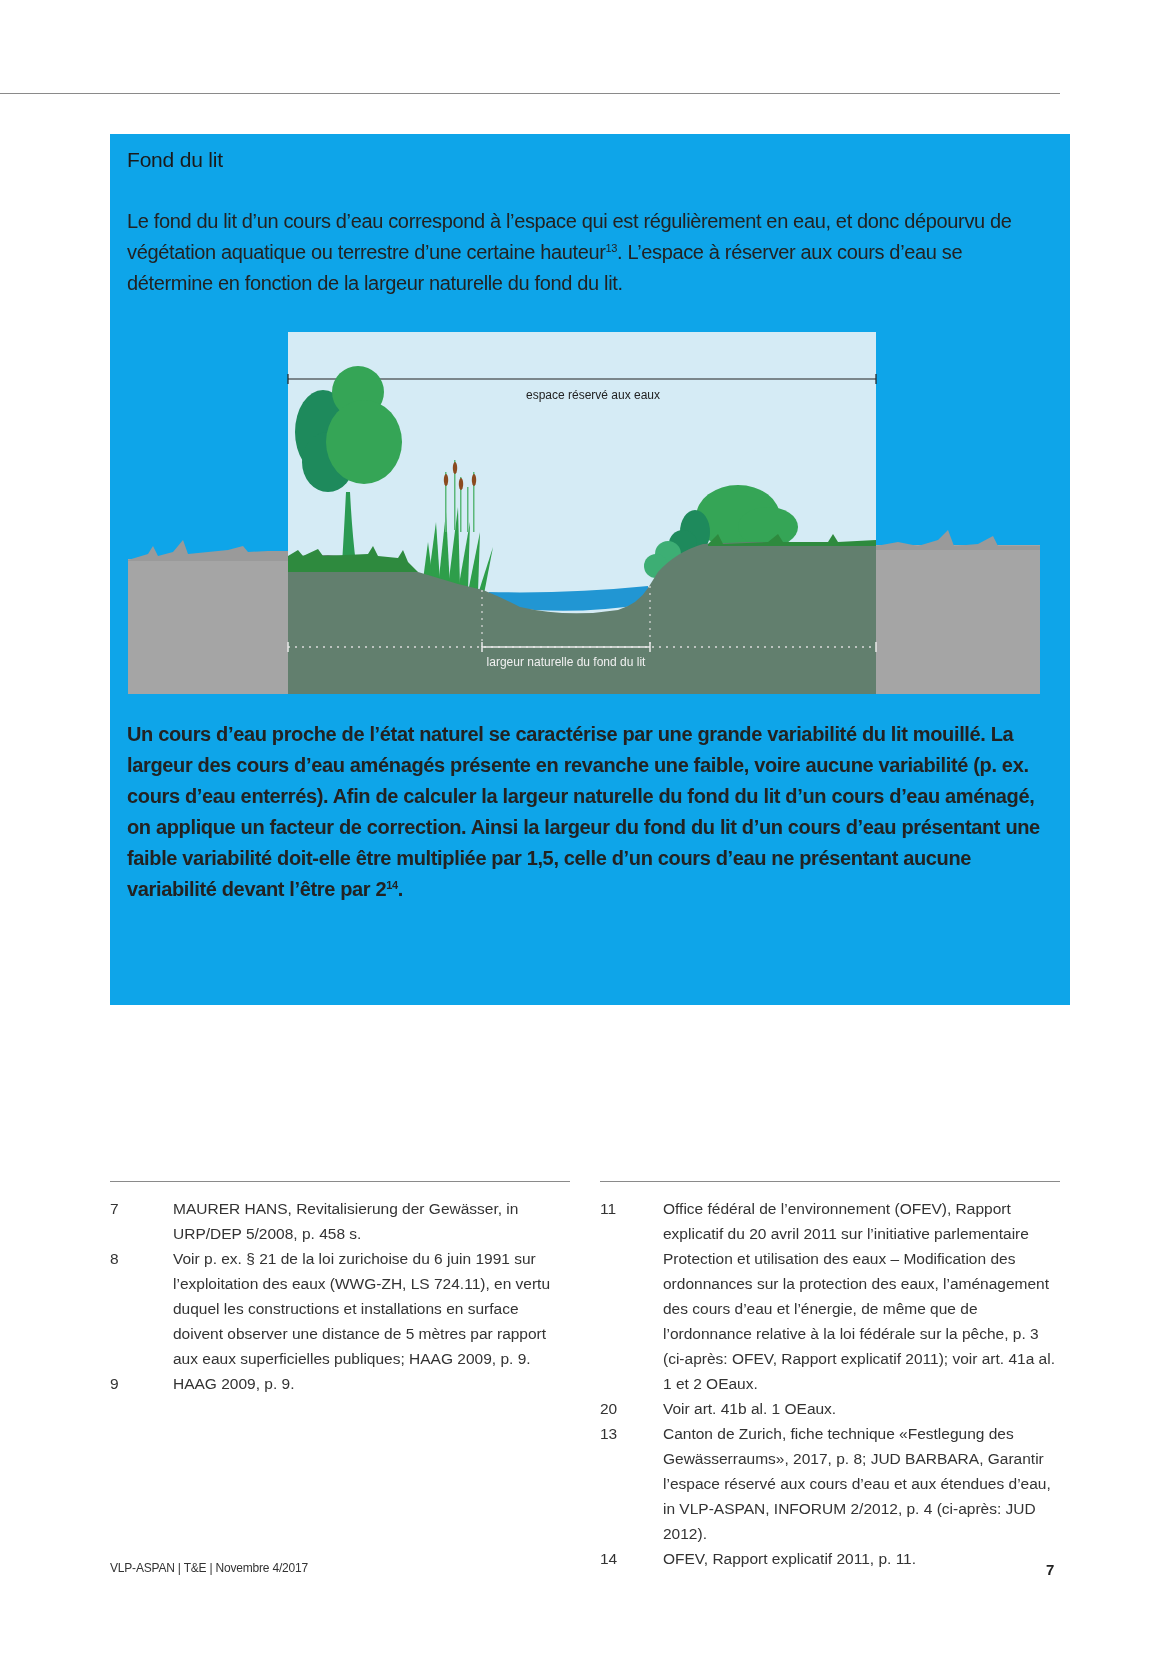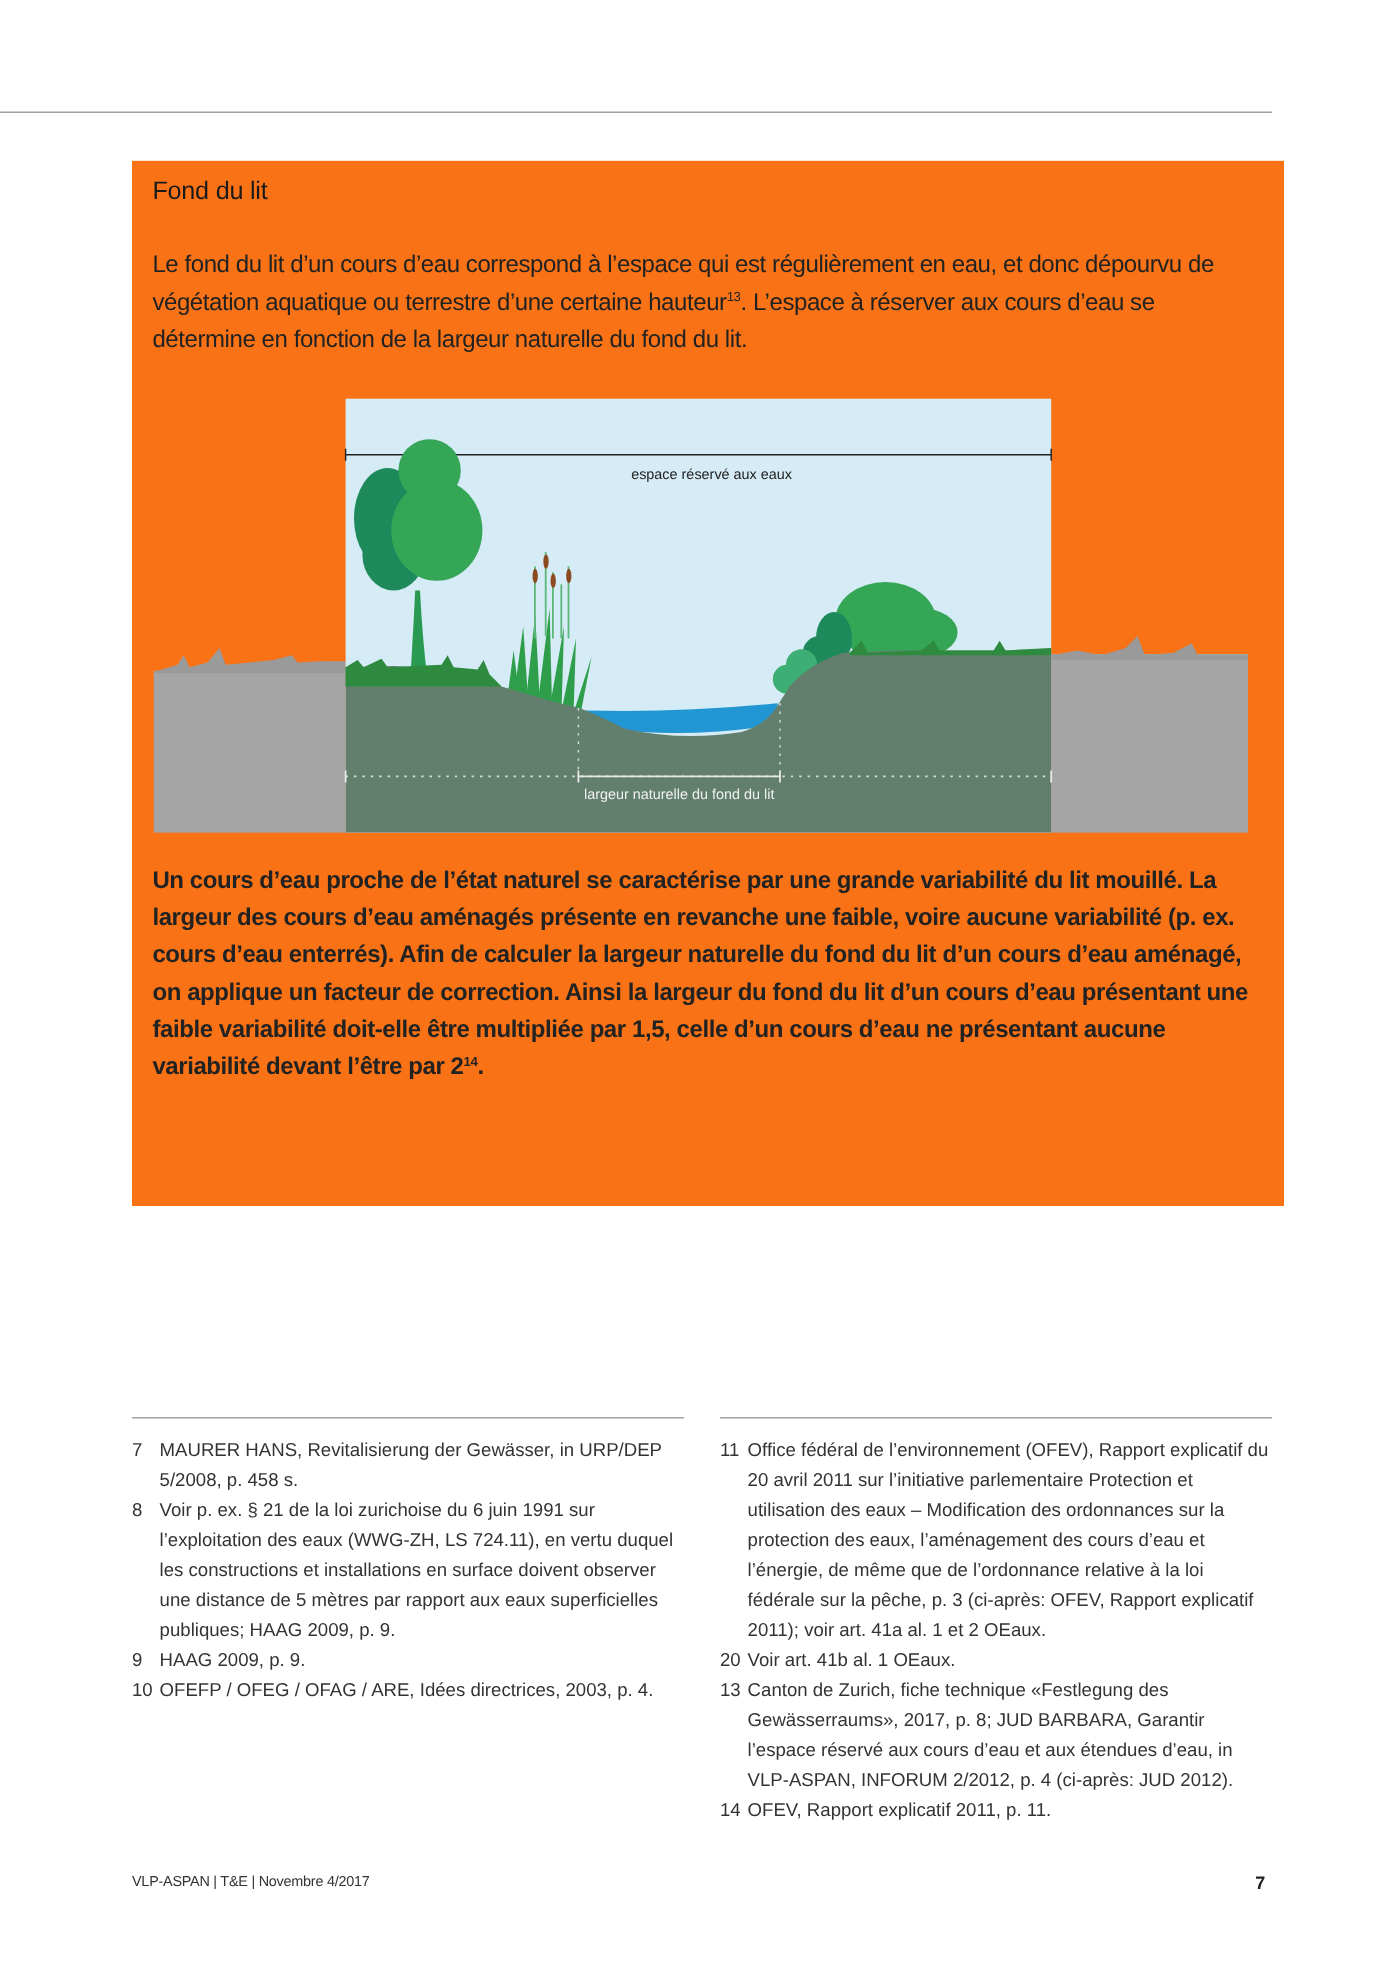--- a/index.html
+++ b/index.html
@@ -1,33 +1,33 @@
 <!DOCTYPE html>
 <html><head>
 <meta charset="utf-8">
 <style>
   html,body{margin:0;padding:0;background:#fff;}
   body{width:1166px;height:1654px;position:relative;overflow:hidden;font-family:"Liberation Sans",sans-serif;color:#222;}
   .top-rule{position:absolute;left:0;top:93px;width:1060px;height:1px;background:#8a8a8a;}
-  .box{position:absolute;left:110px;top:134px;width:960px;height:871px;background:#f97316;}
+  .box{position:absolute;left:110px;top:134px;width:960px;height:871px;background:#0ea5e9;}
   .box-title{position:absolute;left:17px;top:14px;font-size:21px;color:#1a1a1a;letter-spacing:-0.2px;}
   .para{position:absolute;left:17px;width:915px;font-size:20px;line-height:31px;color:#222;letter-spacing:-0.35px;font-stretch:condensed;}
   .p1{top:72px;}
   .p2{top:585px;font-weight:bold;}
   .src{position:absolute;left:17px;top:795px;width:925px;font-size:16px;line-height:25px;color:#333;letter-spacing:-0.3px;}
   sup{font-size:11px;line-height:0;vertical-align:7px;}
   .diagram{position:absolute;left:18px;top:198px;width:912px;height:362px;}
   .fn-col{position:absolute;top:1181px;width:460px;}
   .fn-col .rule{height:1px;background:#8a8a8a;width:100%;}
   .fn-left{left:110px;}
   .fn-right{left:600px;}
   .fn-list{margin-top:14px;font-size:15.5px;line-height:25px;color:#333;}
   .fn{display:flex;}
   .fn-num{width:23px;flex:none;}
-  .fn-text{flex:1;}
+  .fn-text{flex:1;margin-left:40px;}
   .footer{position:absolute;top:1561px;left:110px;font-size:12px;color:#333;letter-spacing:-0.2px;}
   .pagenum{position:absolute;top:1561px;left:1046px;font-size:15px;font-weight:bold;color:#222;}
 </style>
 </head>
 <body>
 
 <div class="top-rule"></div>
 
 <div class="box">
   <div class="box-title">Fond du lit</div>
@@ -116,24 +116,20 @@
         <span class="fn-text">MAURER HANS, Revitalisierung der Gewässer, in URP/DEP 5/2008, p. 458 s.</span>
       </div>
     <div class="fn">
         <span class="fn-num">8</span>
         <span class="fn-text">Voir p. ex. § 21 de la loi zurichoise du 6 juin 1991 sur l’exploitation des eaux (WWG-ZH, LS 724.11), en vertu duquel les constructions et installations en surface doivent observer une distance de 5 mètres par rapport aux eaux superficielles publiques; HAAG 2009, p. 9.</span>
       </div>
     <div class="fn">
         <span class="fn-num">9</span>
         <span class="fn-text">HAAG 2009, p. 9.</span>
       </div>
-    <div class="fn">
-        <span class="fn-num">10</span>
-        <span class="fn-text">OFEFP / OFEG / OFAG / ARE, Idées directrices, 2003, p. 4.</span>
-      </div>
   </div>
 </div>
 
 <div class="fn-col fn-right">
   <div class="rule"></div>
   <div class="fn-list">
     <div class="fn">
         <span class="fn-num">11</span>
         <span class="fn-text">Office fédéral de l’environnement (OFEV), Rapport explicatif du 20 avril 2011 sur l’initiative parlementaire Protection et utilisation des eaux – Modification des ordonnances sur la protection des eaux, l’aménagement des cours d’eau et l’énergie, de même que de l’ordonnance relative à la loi fédérale sur la pêche, p. 3 (ci-après: OFEV, Rapport explicatif 2011); voir art. 41a al. 1 et 2 OEaux.</span>
       </div>

